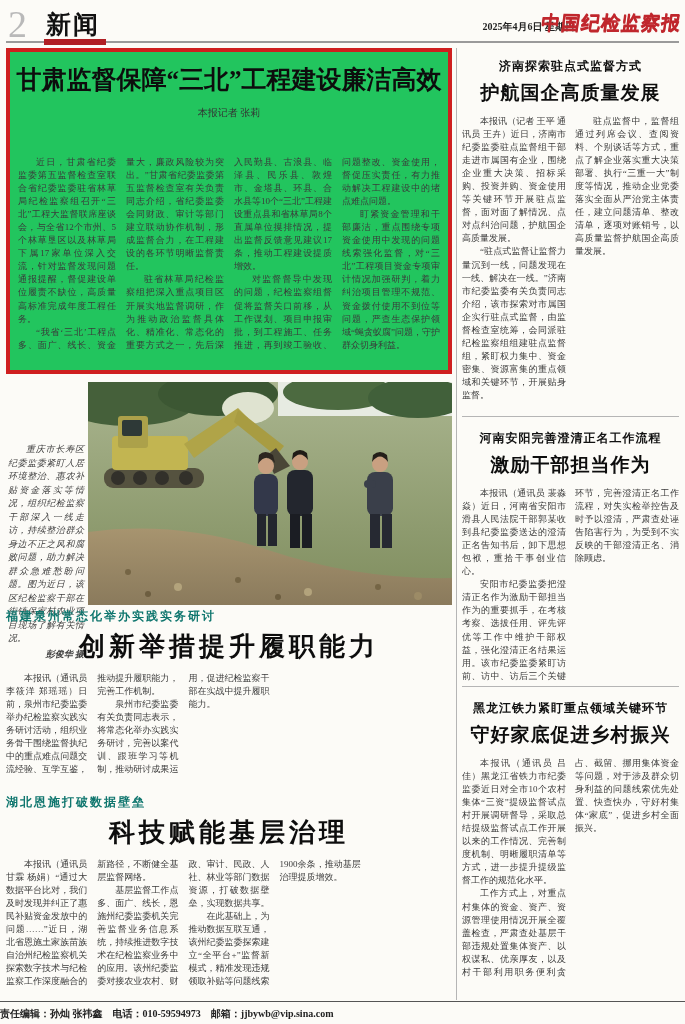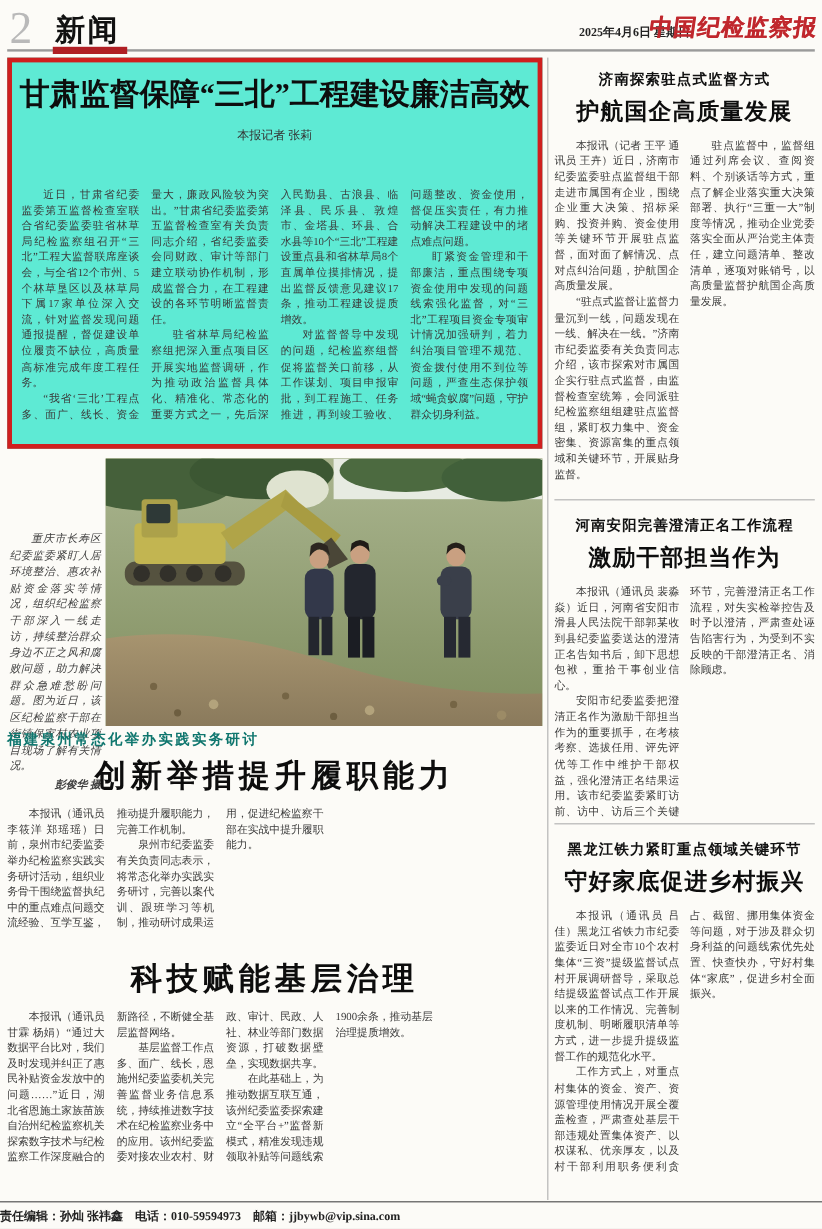--- a/index.html
+++ b/index.html
@@ -10,21 +10,21 @@
   .pageno{position:absolute;left:8px;top:2px;font-size:38px;color:#b9b9b9;font-weight:400;
           font-family:"Liberation Serif",serif;}
   .section{position:absolute;left:46px;top:8px;font-size:25px;font-weight:700;color:#111;letter-spacing:2px;}
   .hdr-rule{position:absolute;left:6px;right:6px;top:41px;height:2px;background:#9a9a9a;}
   .hdr-redbar{position:absolute;left:44px;top:39px;width:62px;height:6px;background:#b01f24;z-index:2;}
   .hdr-date{position:absolute;right:110px;top:20px;font-size:10px;font-weight:700;color:#222;}
   .masthead{position:absolute;right:4px;top:10px;font-size:19px;font-weight:900;color:#c0272d;
             transform:skewX(-8deg);letter-spacing:1px;text-shadow:0.5px 0.5px 0 #c0272d;}
   
   .leadbox{position:absolute;left:6px;top:48px;width:446px;height:326px;border:4px solid #cf1f1f;
-           box-sizing:border-box;background:#5eead4;}
+           box-sizing:border-box;background:#22c55e;}
   .lead-headline{margin:12px 4px 0 4px;text-align:center;font-size:25px;line-height:1.3;font-weight:900;
                  color:#0d0d0d;letter-spacing:0px;}
   .lead-byline{margin-top:9px;text-align:center;font-size:10px;color:#333;}
   .lead-body{position:absolute;left:8px;right:8px;top:104px;bottom:6px;
              column-count:4;column-gap:10px;column-fill:auto;overflow:hidden;}
   .bodytext p{margin:0;font-size:9px;line-height:1.45;text-align:justify;text-indent:2em;color:#3a3a3a;}
   
   .photo-row{position:absolute;left:6px;top:382px;width:446px;height:223px;}
   .photo-caption{position:absolute;left:2px;top:61px;width:76px;font-size:9px;line-height:1.5;
                  color:#3f3f3f;text-align:justify;font-style:italic;}
@@ -162,20 +162,21 @@
   <div class="mid sec-quanzhou">
     <div class="kicker">福建泉州常态化举办实践实务研讨</div>
     <div class="mid-headline">创新举措提升履职能力</div>
     <div class="mid-body body-quanzhou bodytext">
         <p>本报讯（通讯员 李筱洋 郑瑶瑶）日前，泉州市纪委监委举办纪检监察实践实务研讨活动，组织业务骨干围绕监督执纪中的重点难点问题交流经验、互学互鉴，推动提升履职能力，完善工作机制。</p>
         <p>泉州市纪委监委有关负责同志表示，将常态化举办实践实务研讨，完善以案代训、跟班学习等机制，推动研讨成果运用，促进纪检监察干部在实战中提升履职能力。</p>
       </div>
   </div>
 
   <div class="mid sec-enshi">
+    <div class="kicker">湖北恩施打破数据壁垒</div>
     <div class="mid-headline">科技赋能基层治理</div>
     <div class="mid-body body-enshi bodytext">
         <p>本报讯（通讯员 甘霖 杨娟）“通过大数据平台比对，我们及时发现并纠正了惠民补贴资金发放中的问题……”近日，湖北省恩施土家族苗族自治州纪检监察机关探索数字技术与纪检监察工作深度融合的新路径，不断健全基层监督网络。</p>
         <p>基层监督工作点多、面广、线长，恩施州纪委监委机关完善监督业务信息系统，持续推进数字技术在纪检监察业务中的应用。该州纪委监委对接农业农村、财政、审计、民政、人社、林业等部门数据资源，打破数据壁垒，实现数据共享。</p>
         <p>在此基础上，为推动数据互联互通，该州纪委监委探索建立“全平台+”监督新模式，精准发现违规领取补贴等问题线索1900余条，推动基层治理提质增效。</p>
       </div>
   </div>
 
   <div class="vrule"></div>
   <div class="rail">

